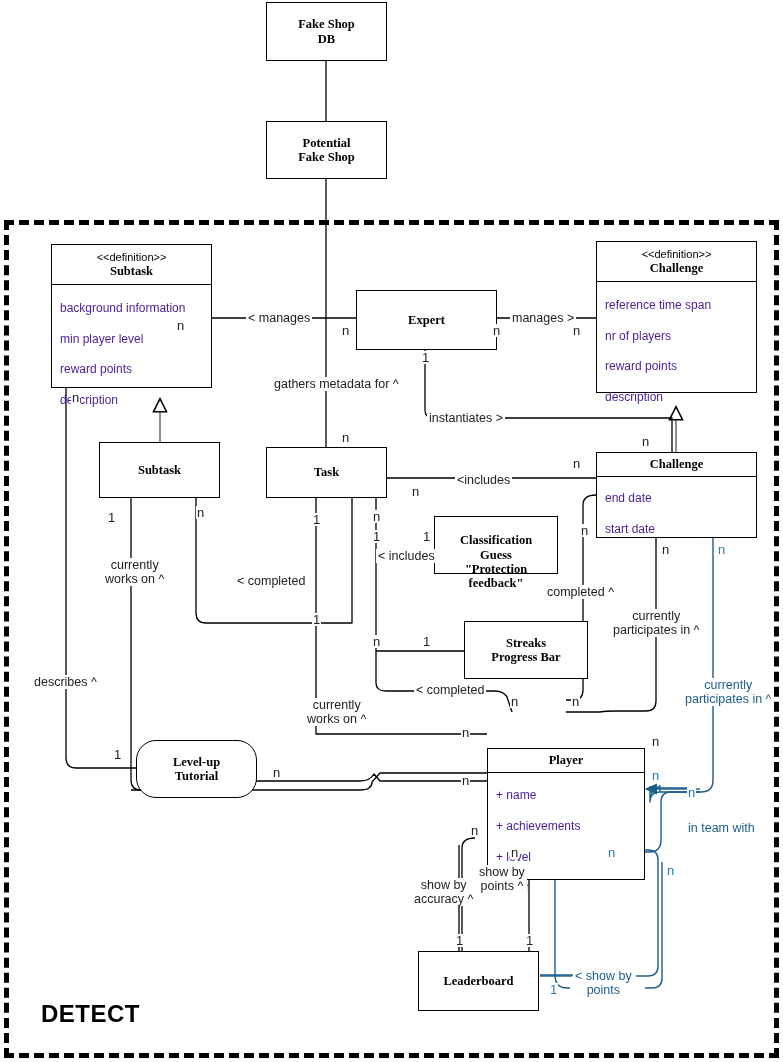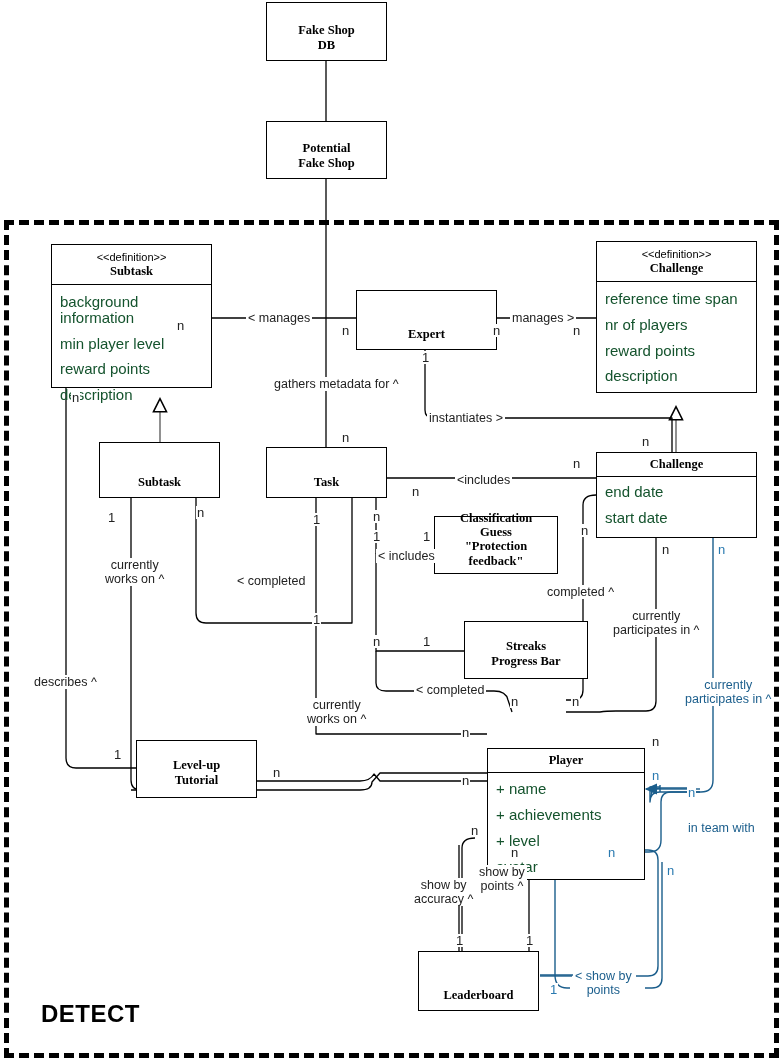--- a/index.html
+++ b/index.html
@@ -7,24 +7,24 @@
   #stage{position:relative;width:783px;height:1062px;overflow:hidden;background:#fff;}
   svg.lines{position:absolute;left:0;top:0;width:783px;height:1062px;pointer-events:none;}
 
   
   .box{position:absolute;background:#fff;border:1.5px solid #000;box-sizing:border-box;}
   .box .hdr{font-family:"Liberation Serif",serif;font-weight:bold;font-size:12.5px;
             text-align:center;color:#000;padding:6px 4px 6px 4px;line-height:1.15;}
   .box .hdr .stereo{font-family:"Liberation Sans",sans-serif;font-weight:normal;font-size:11px;display:block;}
   .box .sep{border-top:1.2px solid #000;}
   .box .attrs{padding:4px 8px 6px 8px;}
-  .box .attr{font-family:"Liberation Sans",sans-serif;font-size:15px;color:#14532d;
-             line-height:1.05;padding:5px 0 5px 0;}
+  .box .attr{font-family:"Liberation Sans",sans-serif;font-size:12px;color:#4c1d95;
+             line-height:1.05;padding:5px 0 5px 0;margin-top:8px;}
   .plain .hdr{padding:8px 4px;}
-  .plain{display:flex;align-items:flex-end;justify-content:center;}
+  .plain{display:flex;align-items:center;justify-content:center;}
   .plain .hdr{width:100%;}
 
   
   .boundary{position:absolute;border:5px dashed #000;box-sizing:border-box;}
   .boundary-label{position:absolute;font-family:"Liberation Sans",sans-serif;
                   font-weight:bold;font-size:24px;color:#000;letter-spacing:0.5px;}
 
   
   .lbl{position:absolute;font-family:"Liberation Sans",sans-serif;font-size:12.5px;
        color:#222;white-space:nowrap;line-height:1.12;background:#fff;padding:0 2px;}
@@ -219,21 +219,21 @@
     </div>
     <div class="sep"></div>
     <div class="attrs" style="padding:3px 8px;">
       <div class="attr">+ name</div>
       <div class="attr">+ achievements</div>
       <div class="attr">+ level</div>
       <div class="attr">avatar</div>
     </div>
   </div>
 
-  <div class="box plain" style="left:136px;top:740px;width:121px;height:58px;">
+  <div class="box plain" style="left:136px;top:740px;width:121px;height:58px;border-radius:20px;">
     <div class="hdr" style="padding:10px 3px;">
       <span>Level-up</span><br>
       <span>Tutorial</span>
     </div>
   </div>
 
   <div class="box plain" style="left:418px;top:951px;width:121px;height:60px;">
     <div class="hdr" style="padding:8px 3px;">
       <span>Leaderboard</span>
     </div>

